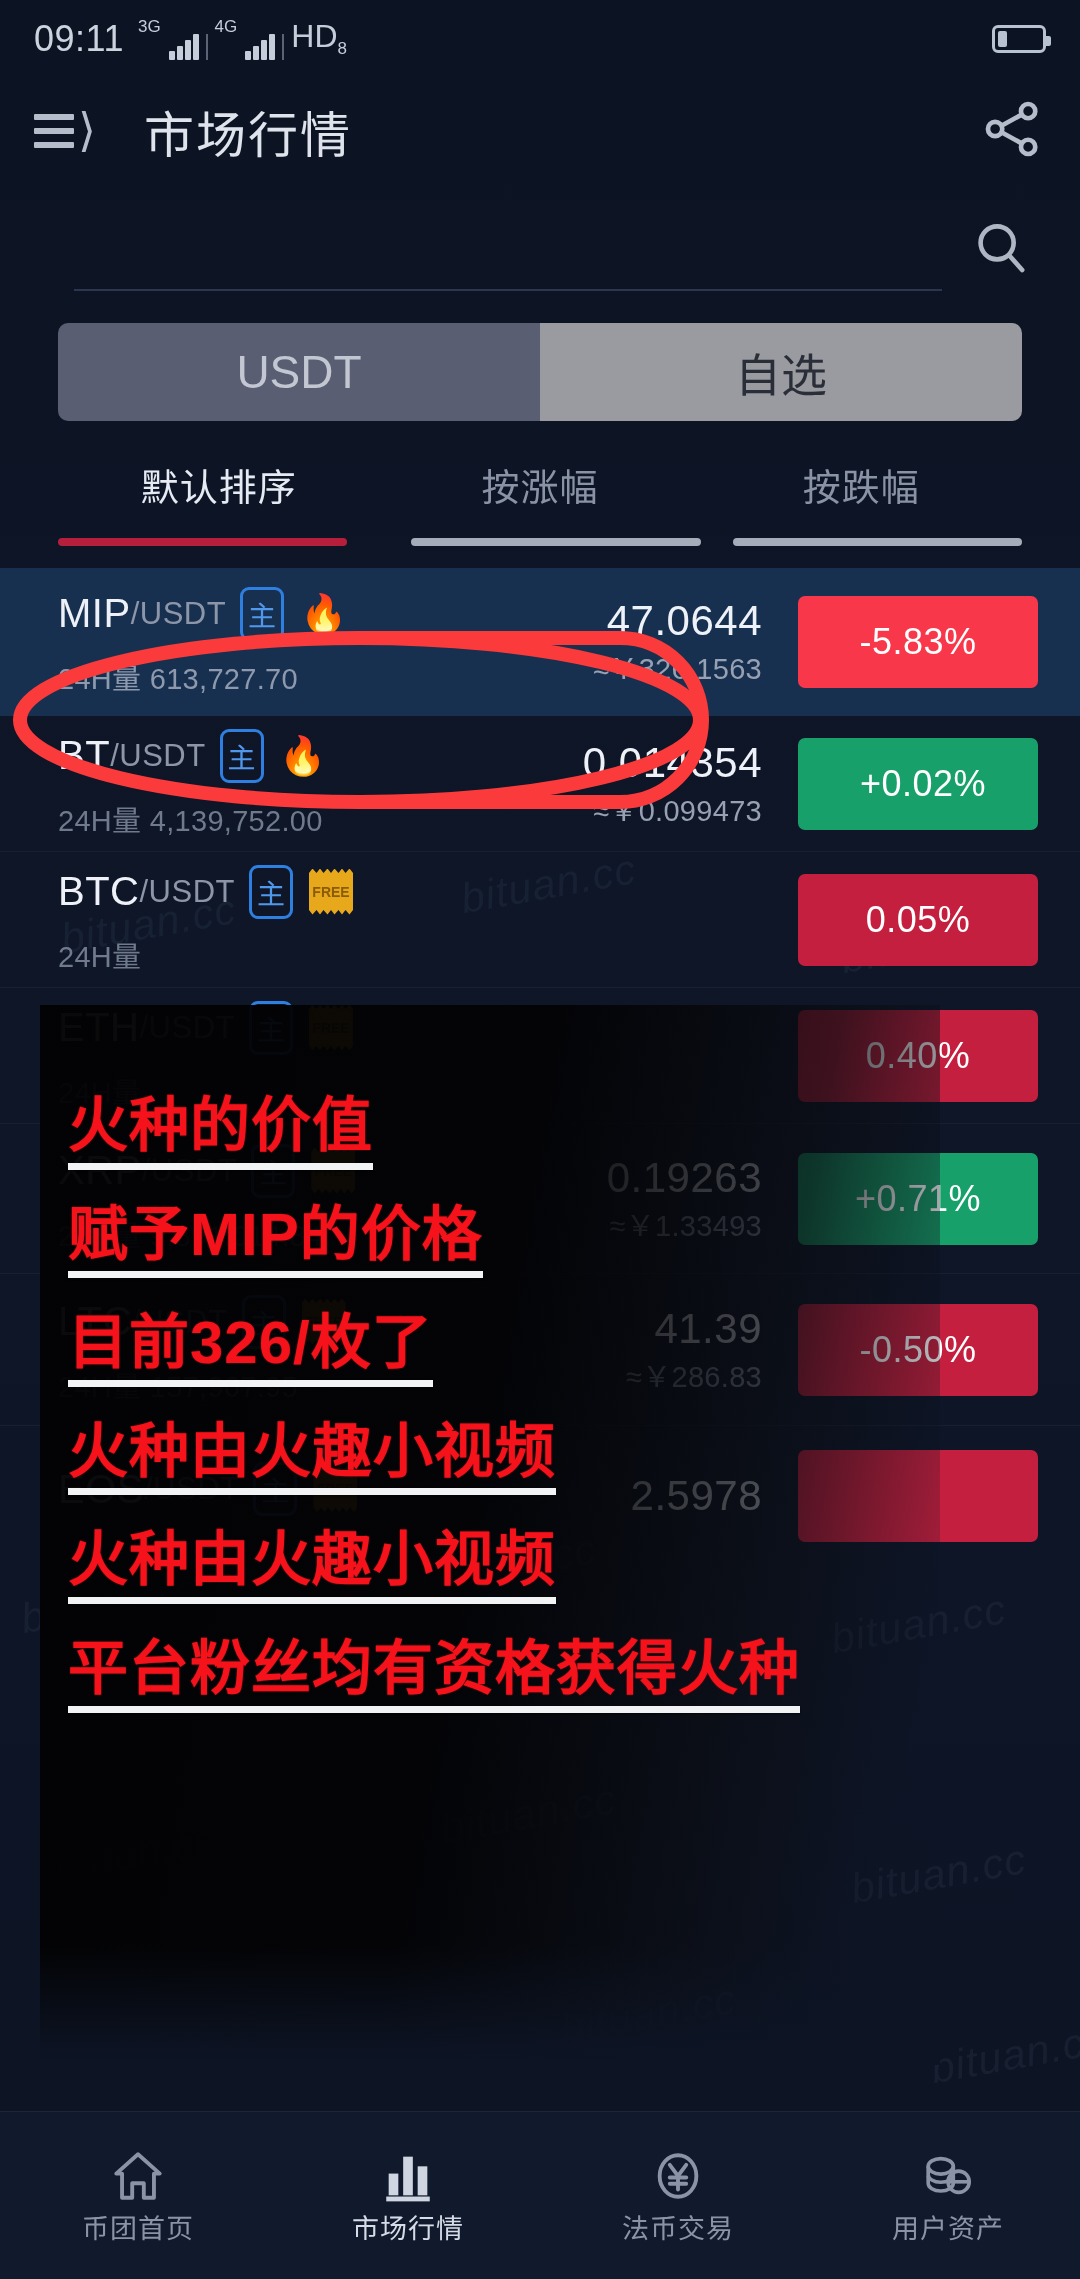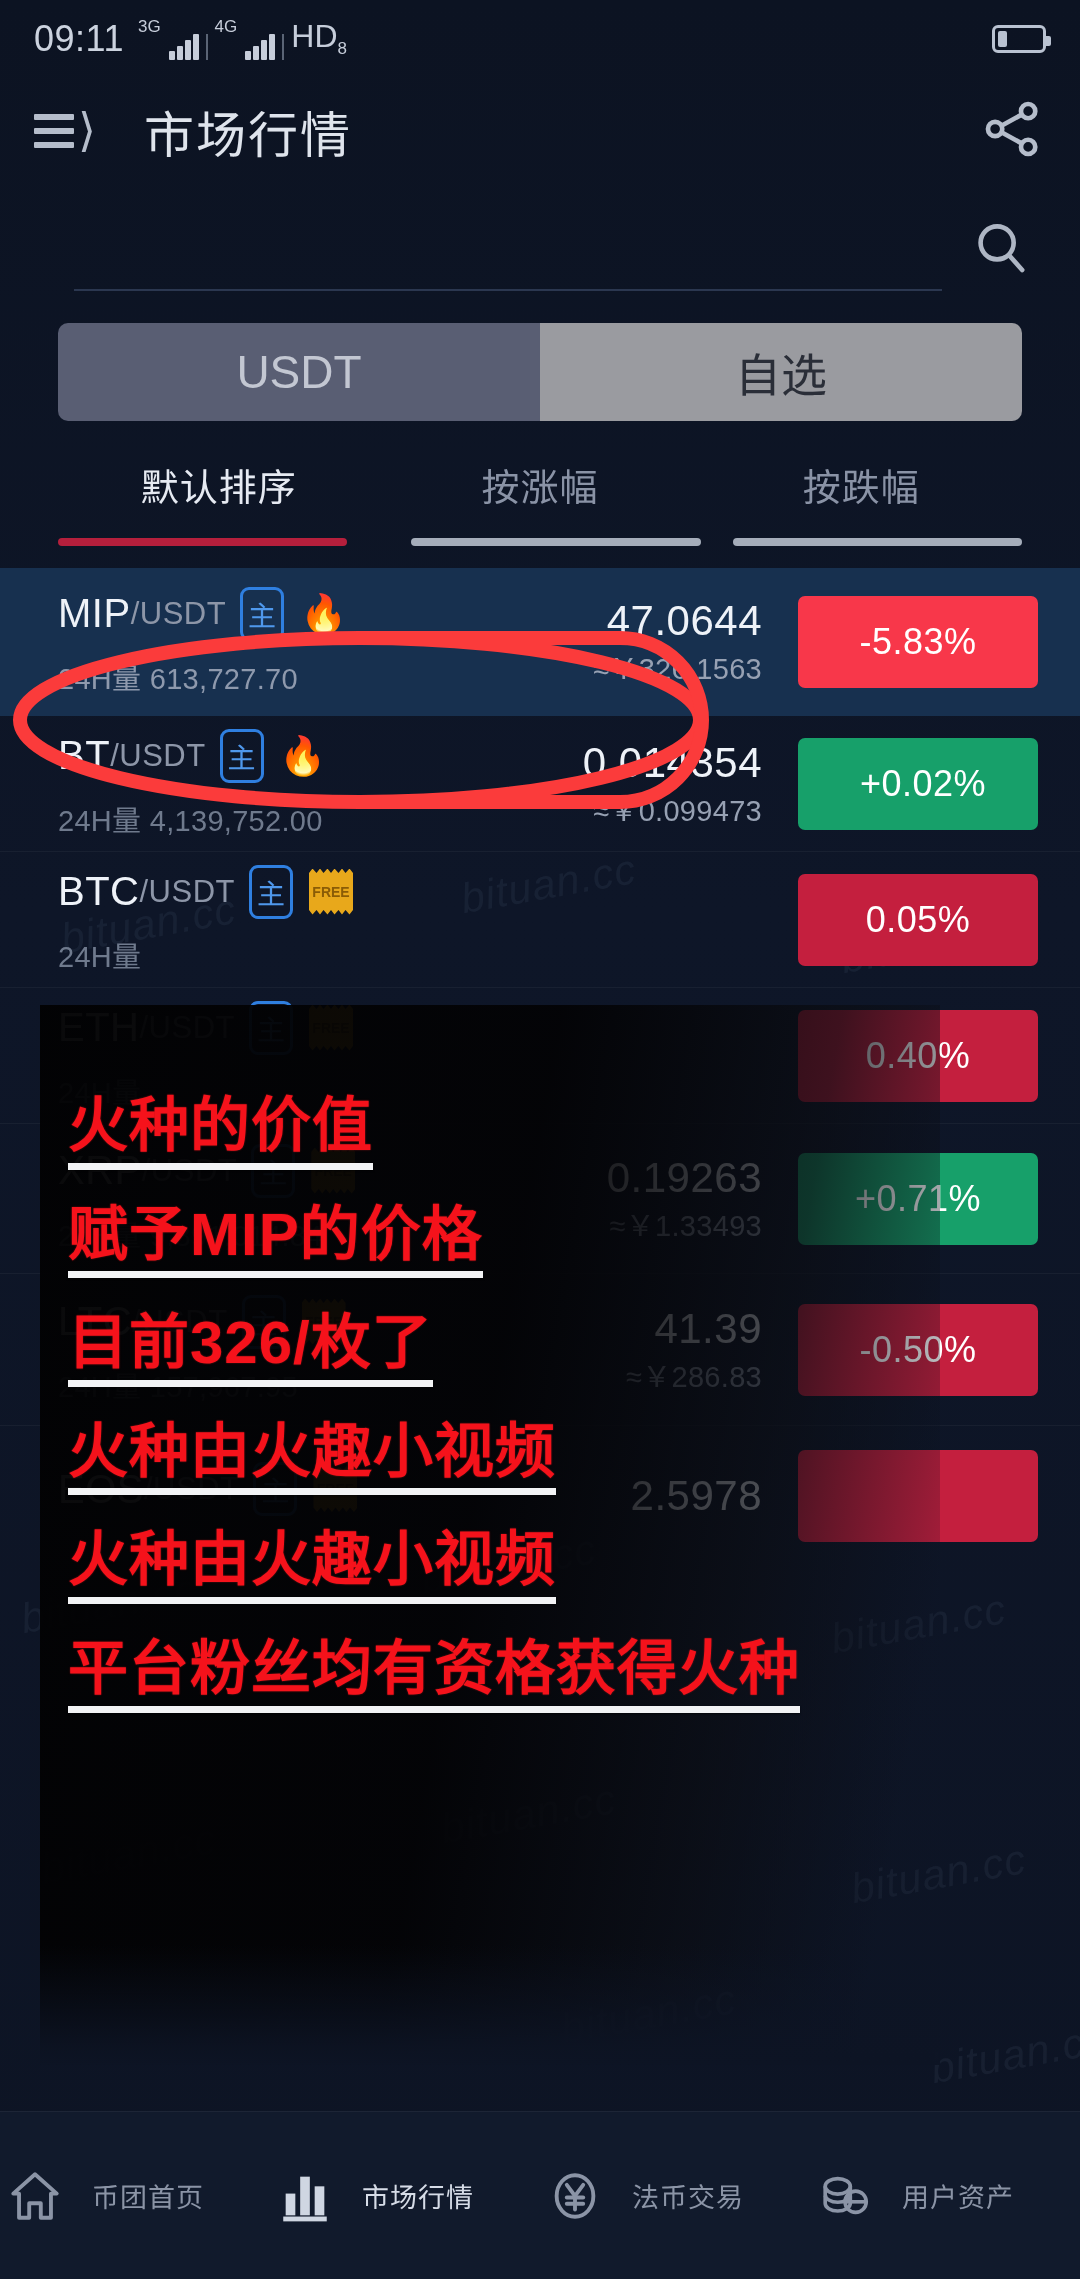--- a/index.html
+++ b/index.html
@@ -219,21 +219,21 @@
   
   .bottomnav {
     position:absolute; z-index:7; left:0; right:0; bottom:0;
     height:168px;
     background:#111a2c;
     border-top:1px solid rgba(255,255,255,.05);
     display:flex; align-items:center;
   }
   .nav-item {
     flex:1;
-    display:flex; flex-direction:row; align-items:center; gap:28px;
+    display:flex; flex-direction:column; align-items:center; gap:0;
     cursor:pointer;
     padding-left:6px;
   }
   .nav-label { font-size:27px; color:#8b94a6; letter-spacing:1px; }
   .nav-item.active .nav-label { color:#d6dce7; }
   .nav-icon { height:62px; display:flex; align-items:center; justify-content:center; }
 </style>
 </head>
 <body>
 

